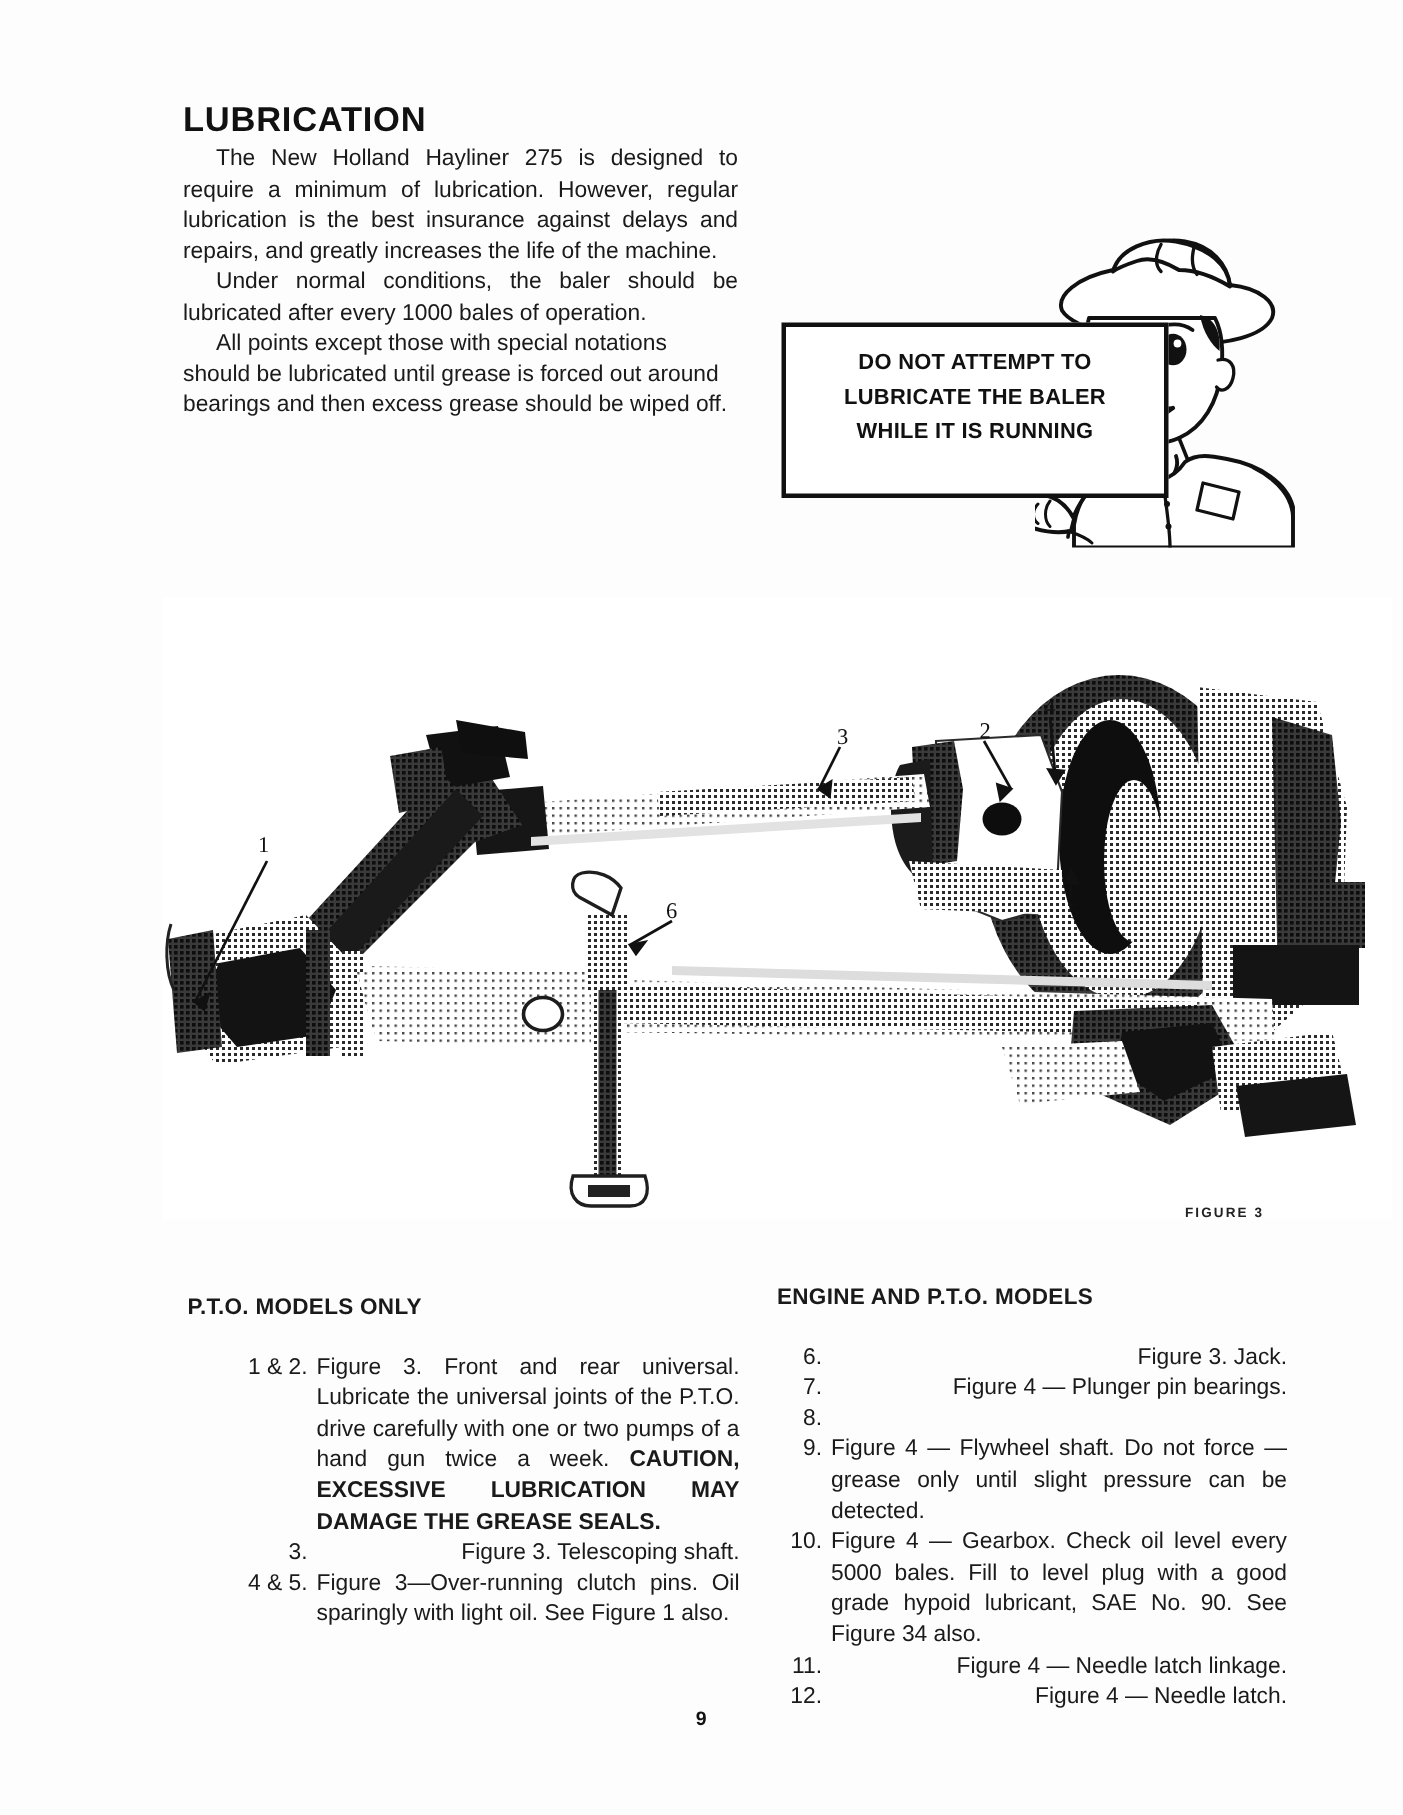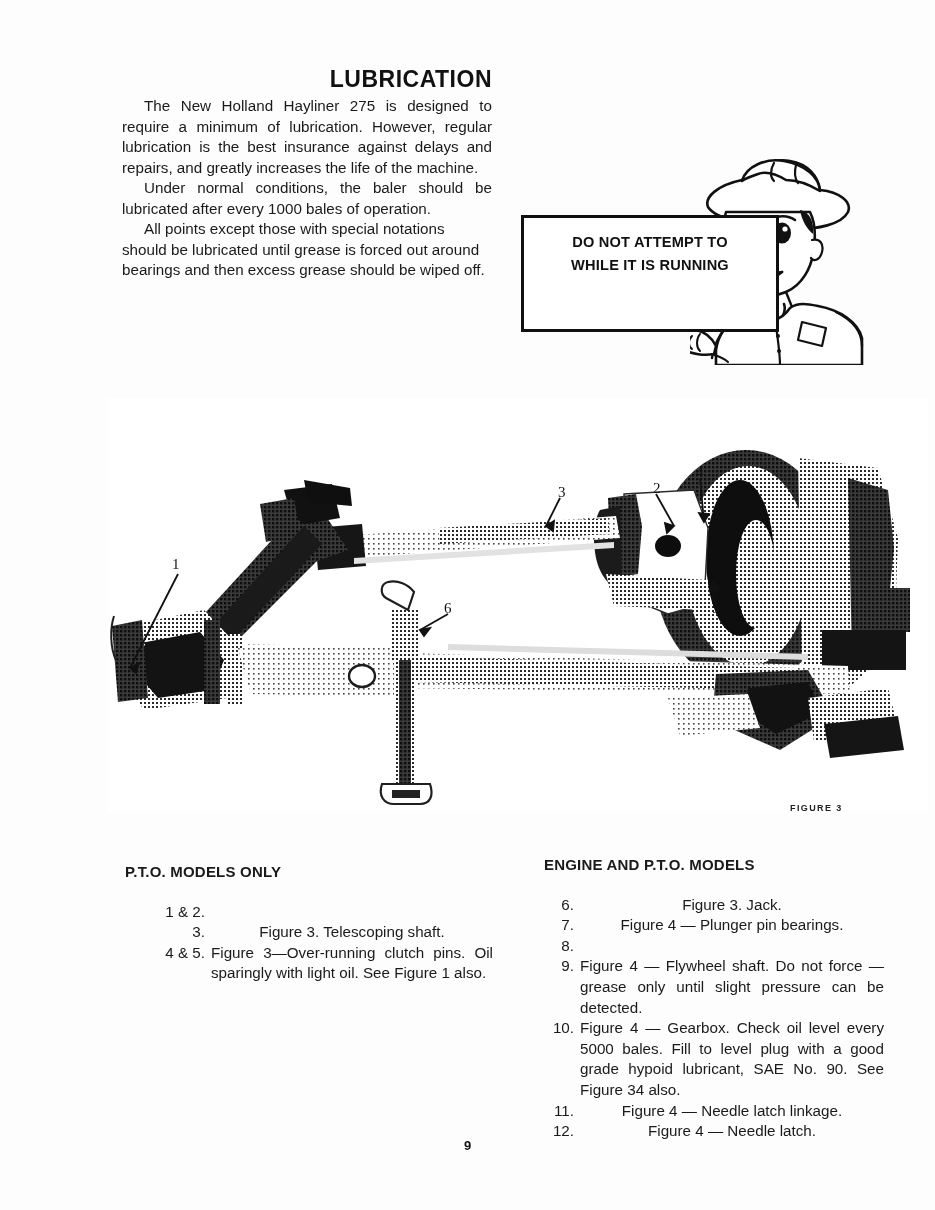--- a/index.html
+++ b/index.html
@@ -22,21 +22,21 @@
     inset: 0;
     background: #fdfdfd;
   }
 
   
   #page-title {
     position: absolute;
     left: 122px;
     top: 66px;
     width: 370px;
-    text-align: right;
+    text-align: left;
     font-weight: bold;
     font-size: 23px;
     letter-spacing: 0.5px;
     font-family: "Liberation Sans", sans-serif;
   }
 
   
   #intro-column {
     position: absolute;
     left: 122px;
@@ -126,21 +126,21 @@
     position: absolute;
     left: 125px;
     top: 862px;
     width: 368px;
     font-size: 15.2px;
     line-height: 20.6px;
     color: #1a1a1a;
   }
   #bottom-right-column {
     position: absolute;
-    left: 544px;
+    left: 518px;
     top: 855px;
     width: 340px;
     font-size: 15.2px;
     line-height: 20.6px;
     color: #1a1a1a;
   }
   .col-heading {
     font-weight: bold;
     font-size: 15px;
     letter-spacing: 0.2px;
@@ -153,21 +153,21 @@
   }
   .item-num {
     flex: 0 0 auto;
     text-align: right;
     padding-right: 6px;
     white-space: pre;
   }
   #bottom-left-column .item-num { width: 44px; margin-left: 36px; }
   #bottom-right-column .item-num { width: 30px; }
   .item-body { flex: 1 1 auto; text-align: justify; text-justify: inter-word; }
-  .item-body.flush { text-align: center; }
+  .item-body.flush { text-align: right; }
   .item-body b { font-weight: bold; }
 
   #page-number {
     position: absolute;
     left: 0;
     top: 1138px;
     width: 935px;
     text-align: center;
     font-size: 13px;
     font-weight: bold;
@@ -183,20 +183,21 @@
 
   <div id="intro-column">
     <p>The New Holland Hayliner 275 is designed to require a minimum of lubrication. However, regular lubrication is the best insurance against delays and repairs, and greatly increases the life of the machine.</p>
     <p>Under normal conditions, the baler should be lubricated after every 1000 bales of operation.</p>
     <p>All points except those with special notations should be lubricated until grease is forced out around bearings and then excess grease should be wiped off.</p>
   </div>
 
   <div id="warning-box">
     <div id="warning-text">
       <span>DO NOT ATTEMPT TO</span>
+      <span>LUBRICATE THE BALER</span>
       <span>WHILE IT IS RUNNING</span>
     </div>
   </div>
 
   <div id="farmer-figure">
     <svg width="180" height="215" viewBox="0 0 180 215" xmlns="http://www.w3.org/2000/svg">
       <g fill="#ffffff" stroke="#111111" stroke-width="2.6" stroke-linejoin="round" stroke-linecap="round">
 
         <path d="M18 57 C14 47, 28 35, 52 30 C60 17, 82 8, 100 11 C118 14, 128 26, 130 40
                  C150 42, 162 52, 158 62 C152 74, 128 80, 100 79 C66 78, 26 70, 18 57 Z"></path>
@@ -370,20 +371,21 @@
   <div class="callout" style="left:712px;top:600px;">5</div>
   <div class="callout" style="left:444px;top:600px;">6</div>
 
   <div id="figure-caption">FIGURE 3</div>
 
   <div id="bottom-left-column">
     <div class="col-heading">P.T.O. MODELS ONLY</div>
 
     <div class="list-item">
       <div class="item-num">1 &amp; 2.</div>
+      <div class="item-body"><span>Figure 3. Front and rear universal. Lubricate the universal joints of the P.T.O. drive carefully with one or two pumps of a hand gun twice a week. </span><b>CAUTION, EXCESSIVE LUBRICATION MAY DAMAGE THE GREASE SEALS.</b></div>
     </div>
 
     <div class="list-item">
       <div class="item-num">3.</div>
       <div class="item-body flush">Figure 3. Telescoping shaft.</div>
     </div>
 
     <div class="list-item">
       <div class="item-num">4 &amp; 5.</div>
       <div class="item-body">Figure 3—Over-running clutch pins. Oil sparingly with light oil. See Figure 1 also.</div>

